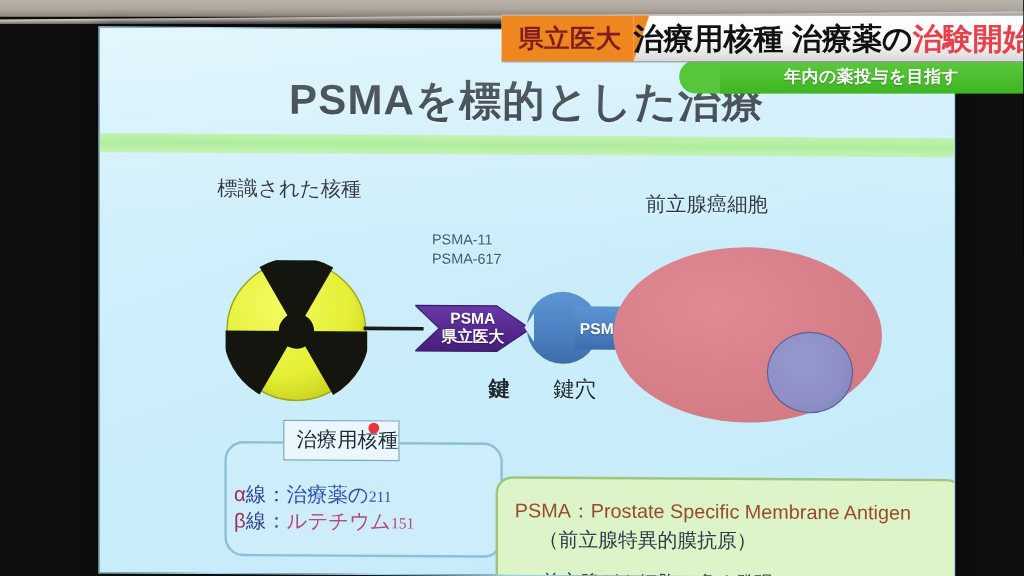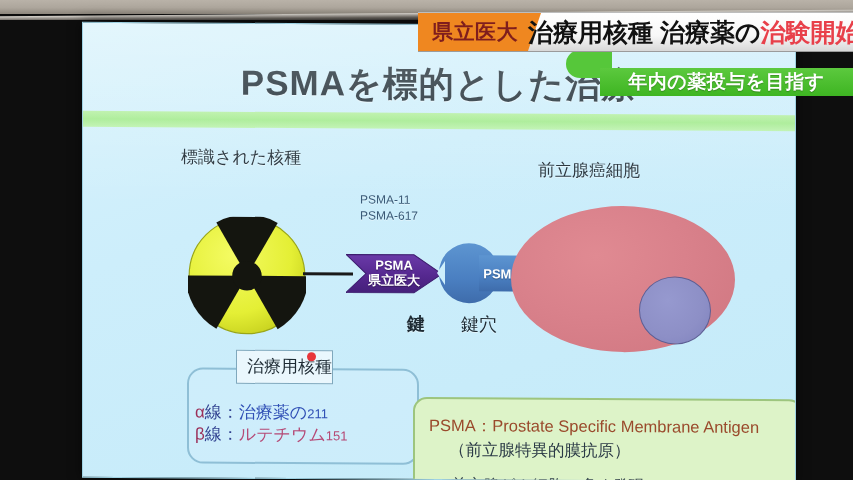--- a/index.html
+++ b/index.html
@@ -218,21 +218,21 @@
     width: 216px;
     font-size: 17px;
     line-height: 1.28;
     white-space: nowrap;
   }
   .tx-lines .greek { color: #9b2f58; }
   .tx-lines .sen   { color: #2f3f8f; }
   .tx-lines .colon { color: #2f3f8f; }
   .tx-lines .alpha-name { color: #2f4fb5; }
   .tx-lines .beta-name  { color: #b54a76; }
-  .tx-lines .num  { font-size: 13px; }
+  .tx-lines .num  { font-size: 13px; font-family: Liberation Serif, serif; }
 
   
   .tx-caption {
     position: absolute;
     left: 153px;
     top: 326px;
     padding: 4px 0 5px 10px;
     background: #eaf7fd;
     border: 1px solid #7fa8bd;
     color: #1d2a33;
@@ -331,29 +331,29 @@
     font-size: 25px;
     font-weight: bold;
     color: #111111;
     white-space: nowrap;
   }
   .news-head .hl { color: #e8404a; }
 
   .news-sub {
     position: absolute;
     left: 600px;
-    top: 68px;
+    top: 50px;
     width: 253px;
     height: 28px;
     background: linear-gradient(180deg, #5cc93e 0%, #3eb522 100%);
     display: flex;
     align-items: center;
     justify-content: center;
     color: #ffffff;
-    font-size: 19px;
+    font-size: 14px;
     font-weight: bold;
     letter-spacing: 0.5px;
     text-shadow: 0 1px 1px rgba(0,0,0,0.25);
   }
   .news-sub-cap {
     position: absolute;
     left: 566px;
     top: 50px;
     width: 46px;
     height: 28px;

